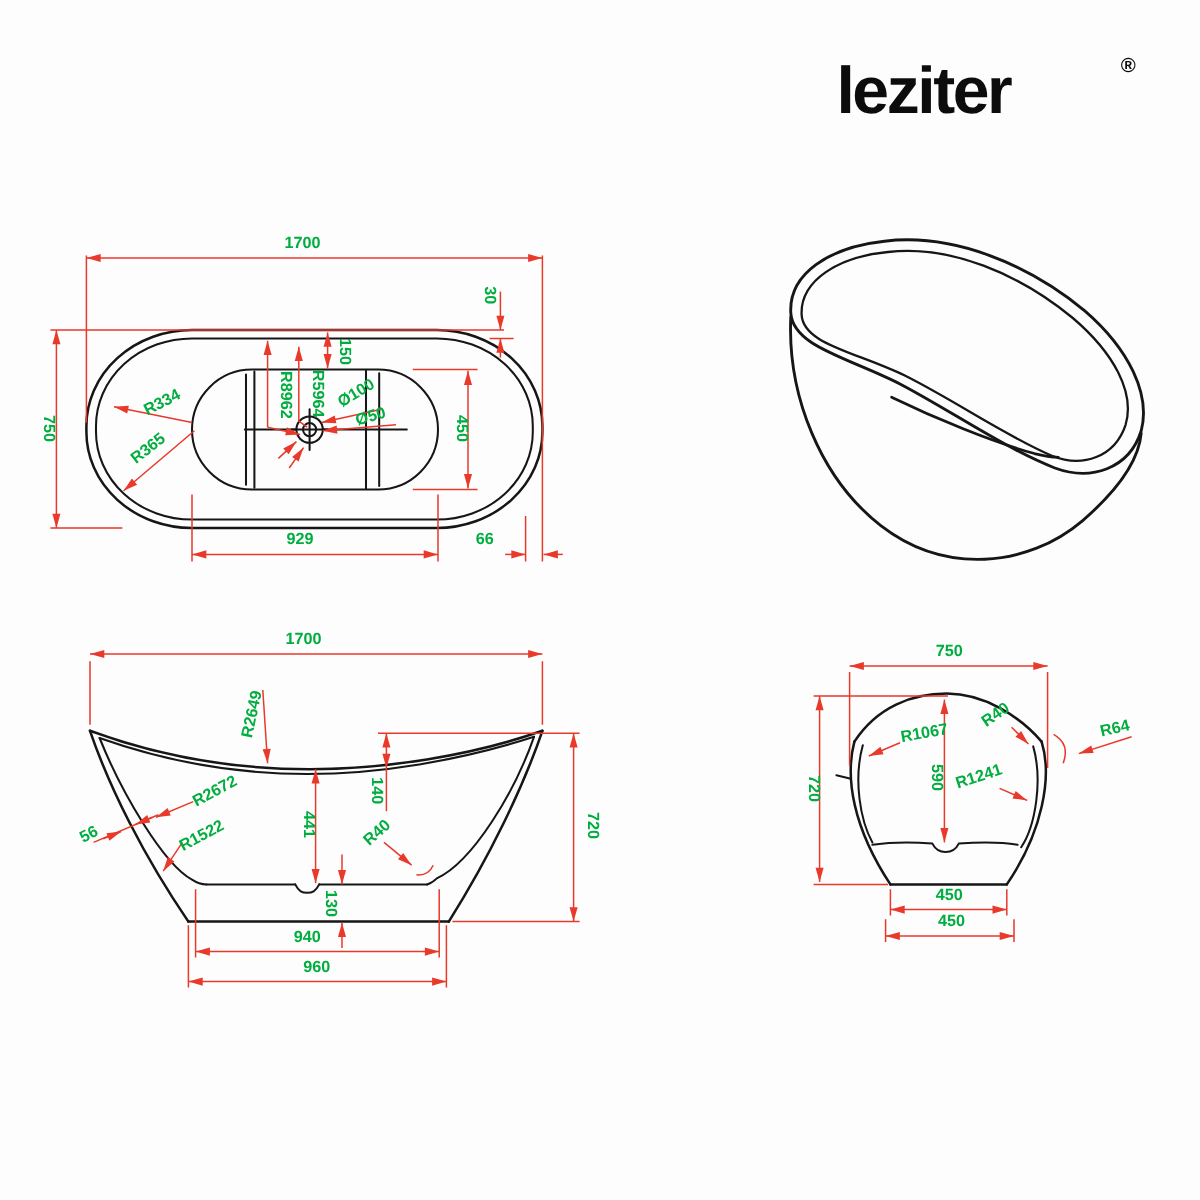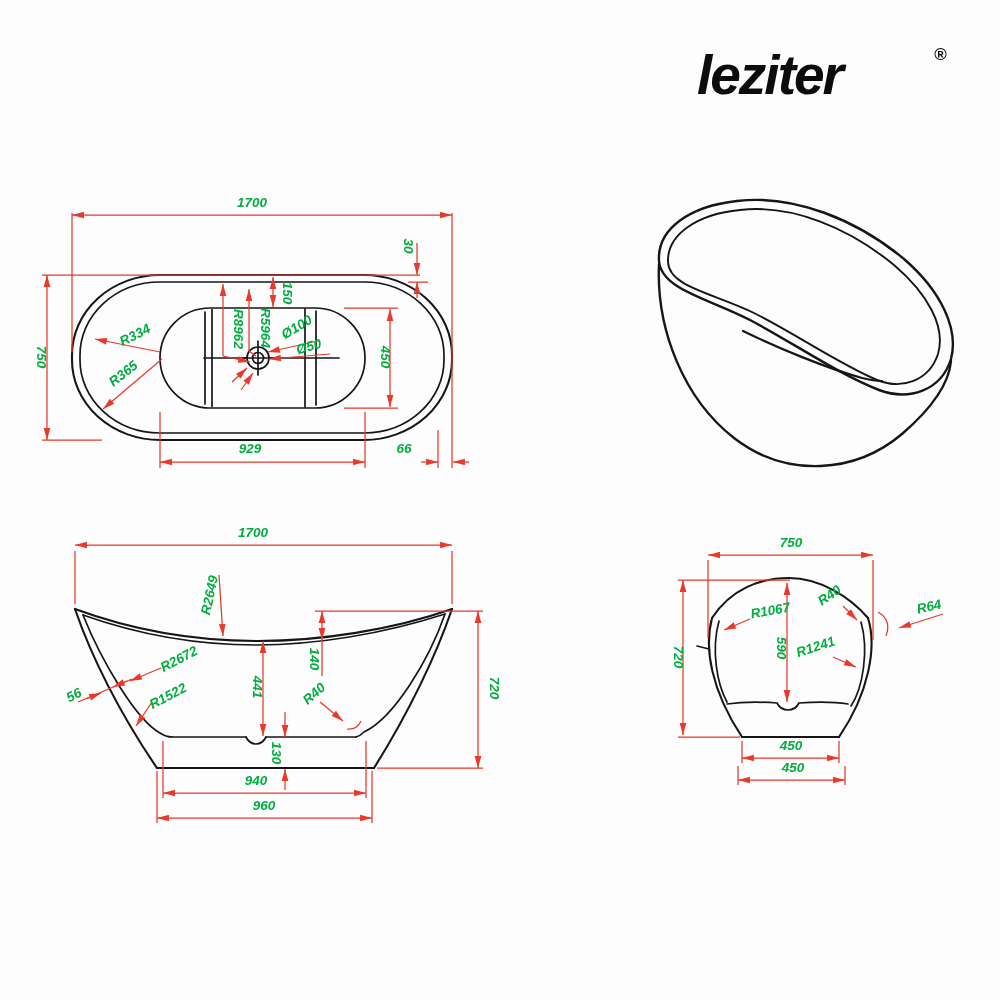--- a/index.html
+++ b/index.html
@@ -1,17 +1,17 @@
 <!DOCTYPE html>
 <html><head>
 <meta charset="utf-8">
 <style>
   html,body{margin:0;padding:0;background:#ffffff;}
   .page{position:relative;width:1000px;height:1000px;background:#fdfdfd;overflow:hidden;
-        font-family:"Liberation Sans",sans-serif;font-style:italic;}
+        font-family:"Liberation Sans",sans-serif;}
   svg{display:block}
   .geo{stroke:#161616;stroke-width:2.1;fill:none;stroke-linecap:round;stroke-linejoin:round}
   .geo2{stroke:#161616;stroke-width:1.7;fill:none;stroke-linecap:round}
   .dim{stroke:#e8392a;stroke-width:1.25;fill:none}
   .lab{font-family:"Liberation Sans",sans-serif;font-weight:bold;font-size:13.5px;fill:#00ad3f}
   .logo{font-family:"Liberation Sans",sans-serif;font-weight:bold;font-size:55px;
         letter-spacing:-2px;fill:#0c0c0c}
   .reg{font-family:"Liberation Sans",sans-serif;font-weight:bold;font-size:17px;fill:#0c0c0c}
 </style>
 </head>

